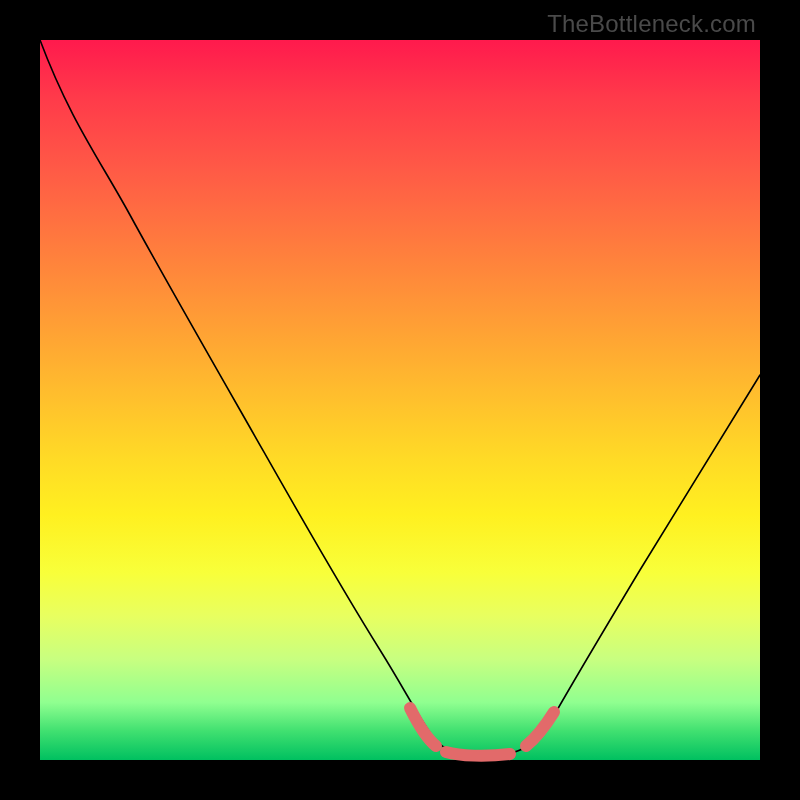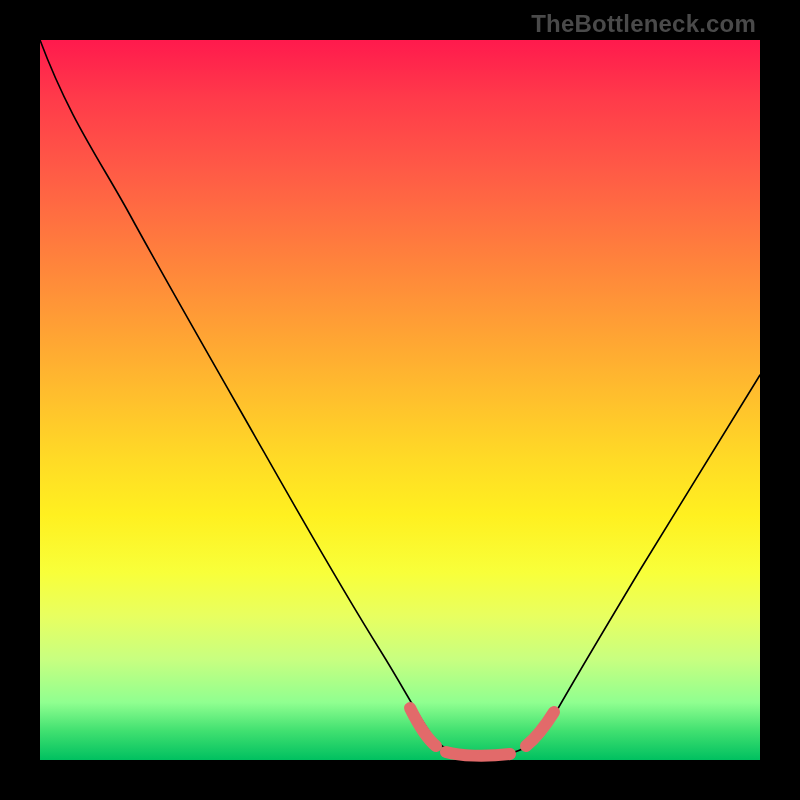--- a/index.html
+++ b/index.html
@@ -40,21 +40,21 @@
       #40e070 96%,
       #00c060 100%
     );
   }
   .watermark {
     position: absolute;
     top: 10px;
     right: 44px;
     color: #4a4a4a;
     font-size: 24px;
-    font-weight: 700;
+    font-weight: 400;
     letter-spacing: 0.2px;
     user-select: none;
   }
   svg.curve {
     position: absolute;
     left: 0;
     top: 0;
     width: 720px;
     height: 720px;
     overflow: visible;

